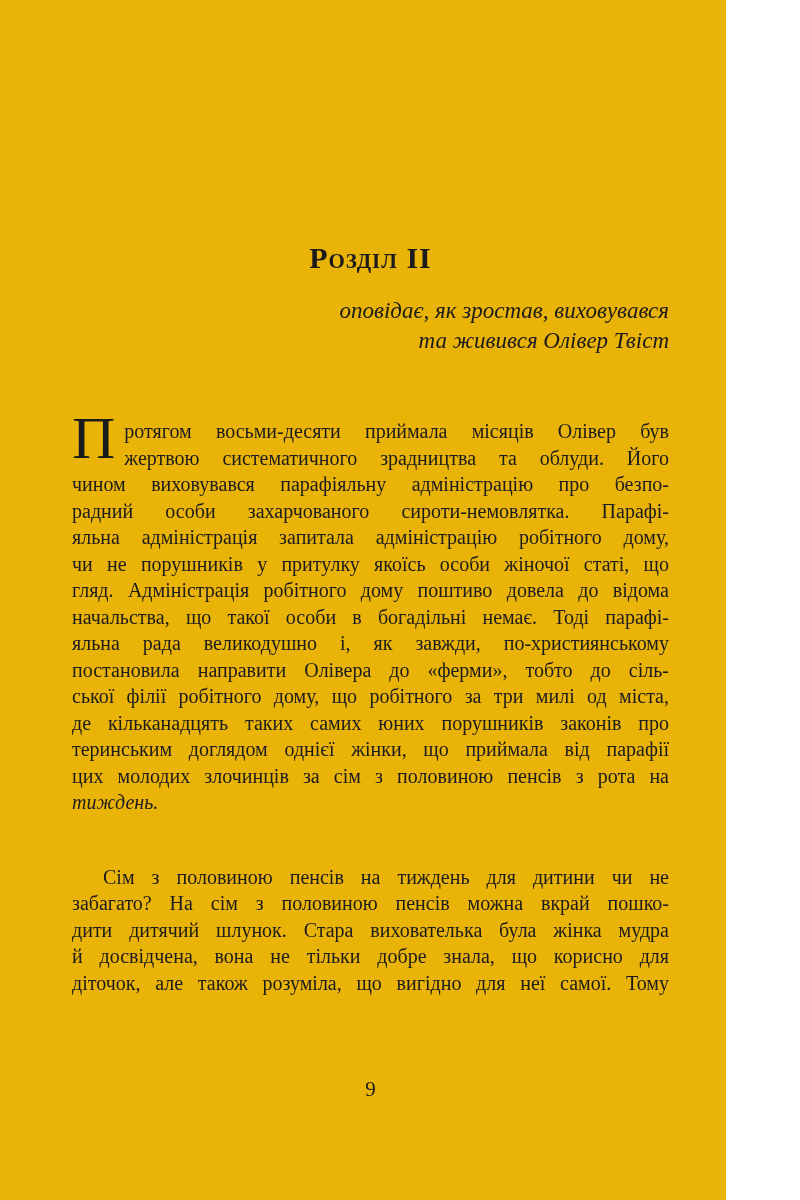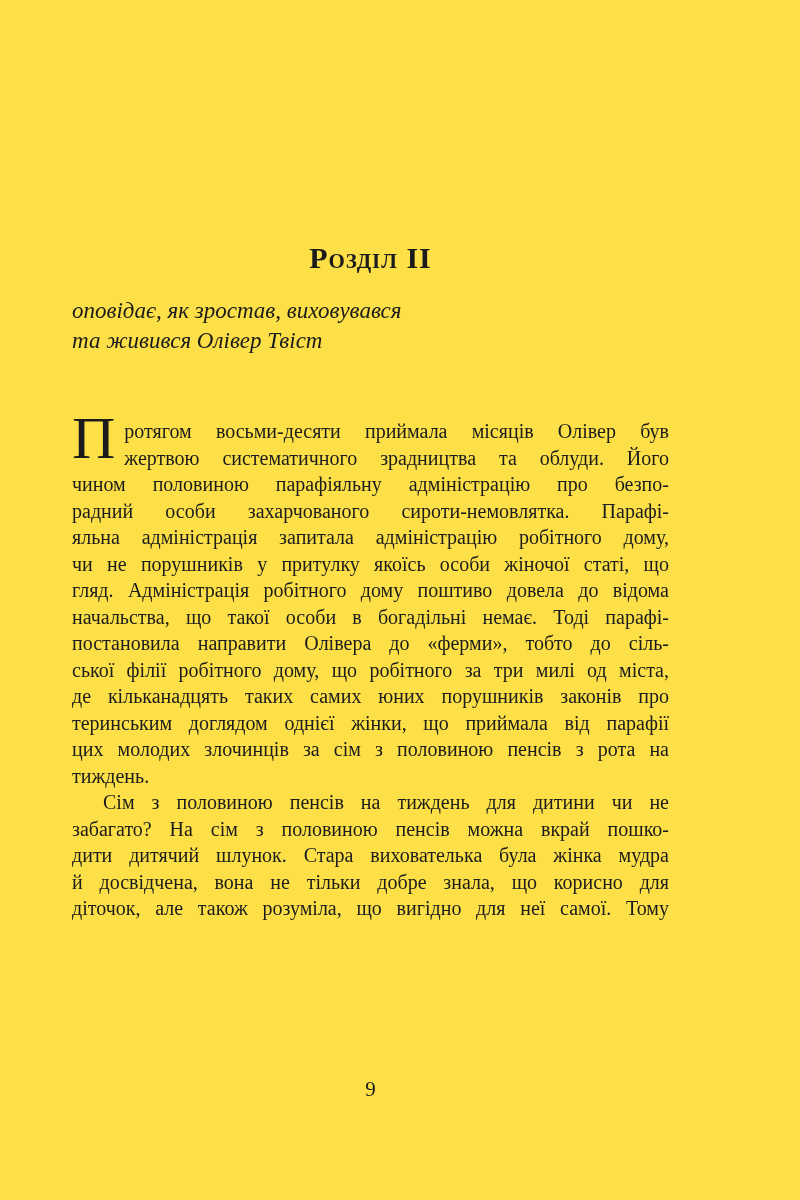--- a/index.html
+++ b/index.html
@@ -4,40 +4,40 @@
 <style>
   html, body { margin: 0; padding: 0; }
   body {
     width: 800px; height: 1200px;
     background: #ffffff;
     font-family: "Liberation Serif", serif;
     color: #1a1a1a;
   }
   .page {
     position: relative;
-    width: 800px; height: 1200px;
-    background: #fde047;
+    width: 726px; height: 1200px;
+    background: #eab308;
     overflow: hidden;
   }
   .chapter-title {
     position: absolute;
     top: 242px; left: 72px; width: 597px;
     margin: 0;
     text-align: center;
     font-size: 30px;
     line-height: 32px;
     font-weight: bold;
     font-variant: small-caps;
     letter-spacing: 1px;
     color: #1b1b1b;
   }
   .chapter-subtitle {
     position: absolute;
     top: 296px; left: 72px; width: 597px;
-    text-align: left;
+    text-align: right;
     font-style: italic;
     font-size: 23px;
     line-height: 30px;
     color: #1b1b1b;
   }
   .body-text {
     position: absolute;
     top: 418px; left: 72px; width: 597px;
     font-size: 20px;
   }
@@ -51,22 +51,22 @@
     color: #1b1b1b;
   }
   .line {
     height: 26.5px;
     line-height: 26.5px;
     text-align: justify;
     text-align-last: justify;
     overflow: hidden;
     color: #1c1c1c;
   }
-  .line.last { text-align-last: left; }
-  .line.indent { padding-left: 31px; }
+  .line.last { text-align-last: left; font-style: italic; }
+  .line.indent { padding-left: 31px; margin-top: 48px; }
   .page-number {
     position: absolute;
     top: 1077px; left: 72px; width: 597px;
     text-align: center;
     font-size: 21px;
     line-height: 24px;
     color: #1c1c1c;
   }
 </style>
 </head>
@@ -78,26 +78,27 @@
   <div class="chapter-subtitle">
     <div class="subtitle-line">оповідає, як зростав, виховувався</div>
     <div class="subtitle-line">та живився Олівер Твіст</div>
   </div>
 
   <div class="body-text" id="body-text">
       <div class="paragraph">
         <span class="drop-cap">П</span>
         <div class="line">ротягом восьми-десяти приймала місяців Олівер був</div>
         <div class="line">жертвою систематичного зрадництва та облуди. Його</div>
-        <div class="line">чином половиною парафіяльну адміністрацію про безпо-</div>
+        <div class="line">чином виховувався парафіяльну адміністрацію про безпо-</div>
         <div class="line">радний особи захарчованого сироти-немовлятка. Парафі-</div>
         <div class="line">яльна адміністрація запитала адміністрацію робітного дому,</div>
         <div class="line">чи не порушників у притулку якоїсь особи жіночої статі, що</div>
         <div class="line">гляд. Адміністрація робітного дому поштиво довела до відома</div>
         <div class="line">начальства, що такої особи в богадільні немає. Тоді парафі-</div>
+        <div class="line">яльна рада великодушно і, як завжди, по-християнському</div>
         <div class="line">постановила направити Олівера до «ферми», тобто до сіль-</div>
         <div class="line">ської філії робітного дому, що робітного за три милі од міста,</div>
         <div class="line">де кільканадцять таких самих юних порушників законів про</div>
         <div class="line">теринським доглядом однієї жінки, що приймала від парафії</div>
         <div class="line">цих молодих злочинців за сім з половиною пенсів з рота на</div>
         <div class="line last">тиждень.</div>
       </div>
       <div class="paragraph">
         <div class="line indent">Сім з половиною пенсів на тиждень для дитини чи не</div>
         <div class="line">забагато? На сім з половиною пенсів можна вкрай пошко-</div>

